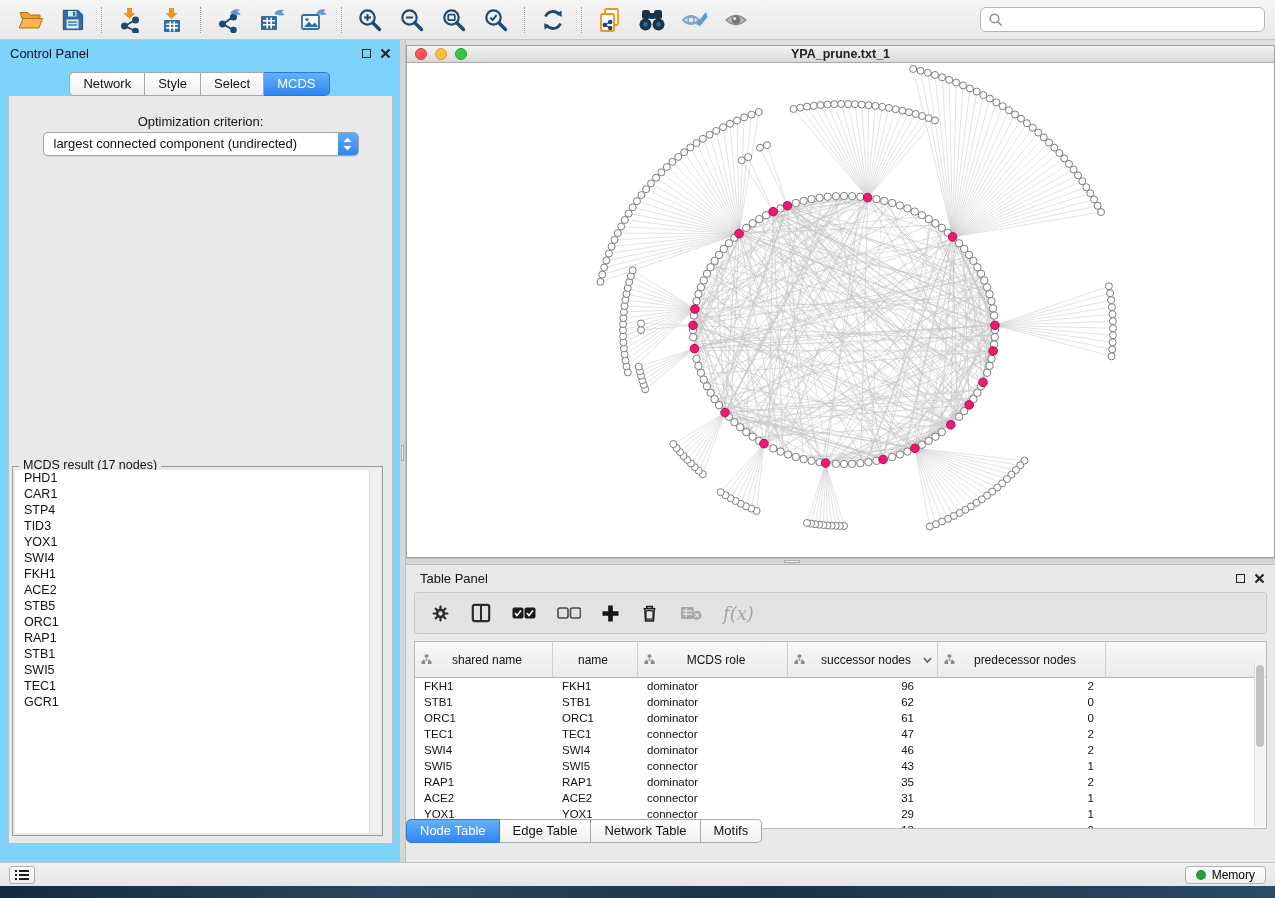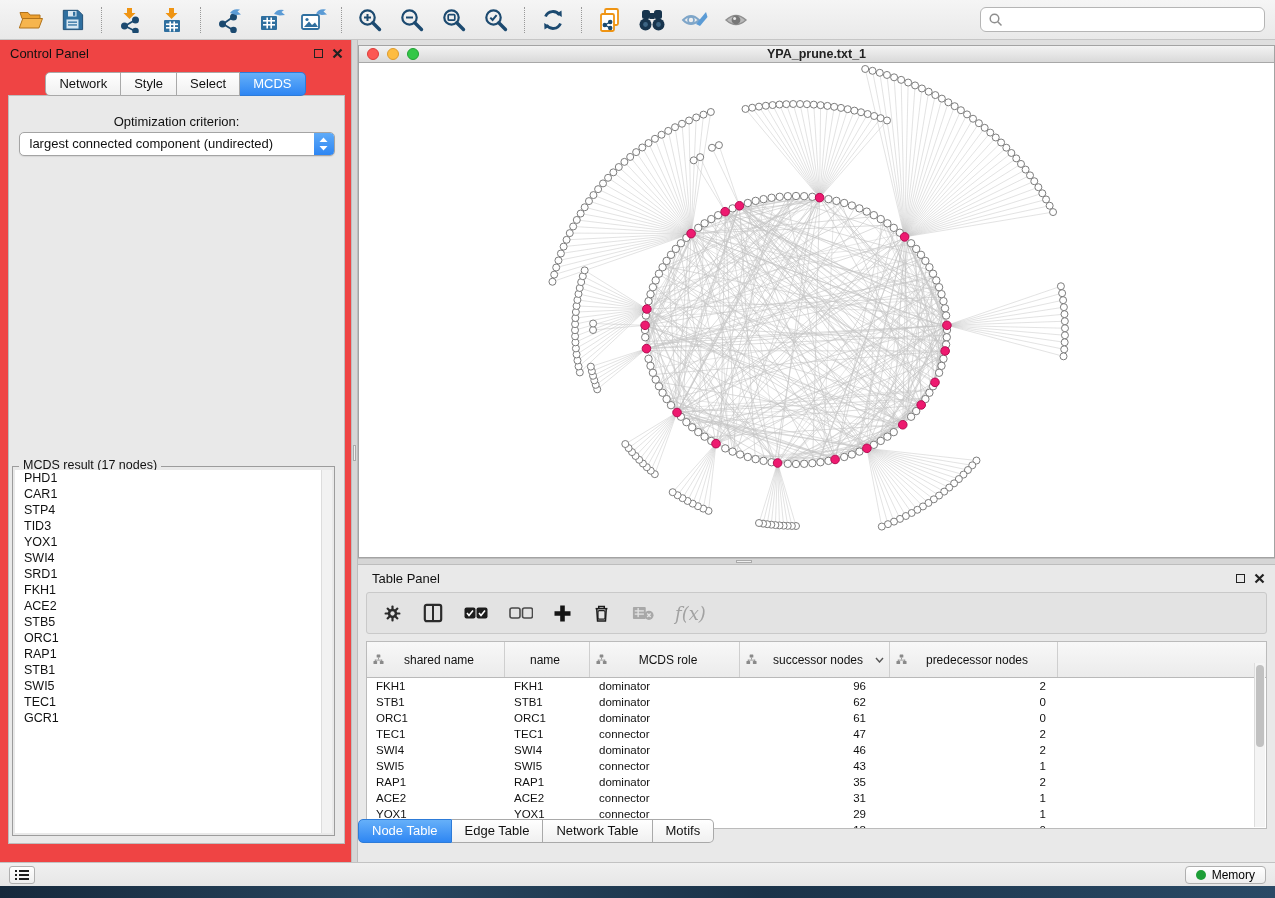--- a/index.html
+++ b/index.html
@@ -17,21 +17,21 @@
   .search input{border:none;outline:none;flex:1;font-size:12px;font-family:"Liberation Sans",sans-serif;background:transparent;}
 
   
   .main{display:flex;height:822px;}
   .vdiv{width:7px;background:#d6d6d6;border-left:1px solid #bdbdbd;border-right:1px solid #bdbdbd;position:relative;}
   .vdiv .grip{position:absolute;top:405px;left:1px;width:3px;height:16px;background:#efefef;border:1px solid #aaa;}
   .hdiv{height:7px;background:#d6d6d6;border-top:1px solid #bdbdbd;border-bottom:1px solid #bdbdbd;position:relative;}
   .hdiv .grip{position:absolute;left:378px;top:1px;height:3px;width:16px;background:#efefef;border:1px solid #aaa;}
 
   
-  .cp{width:351px;position:relative;background:#ef4444;}
+  .cp{width:399px;position:relative;background:#7dd3fc;}
   .panel-head{position:absolute;top:6px;left:10px;right:8px;display:flex;align-items:center;font-size:13px;}
   .panel-head .sp{flex:1;}
   .wbox{width:9px;height:9px;border:1.4px solid #222;margin-right:9px;}
   .cp-tabs{position:absolute;top:32px;left:0;right:0;display:flex;justify-content:center;z-index:2;border-radius:10px;}
   .tab{font-size:13px;padding:3px 13px 4px;background:linear-gradient(#ffffff,#f0f0f0);border:1px solid #a9a9a9;border-left:none;}
   .tab:first-child{border-left:1px solid #a9a9a9;border-radius:5px 0 0 5px;}
   .tab:last-child{border-radius:0 5px 5px 0;}
   .tab.active{background:linear-gradient(#66b0f9,#2e86f3);border-color:#2d7bd8;color:#fff;}
   .cp-content{position:absolute;top:55px;left:8px;right:6px;bottom:18px;border:1px solid #bdbdbd;background:#e9e9e9;}
   .opt-label{margin-top:18px;text-align:center;font-size:13px;}
@@ -332,21 +332,20 @@
         </div>
         <div class="groupbox">
           <span class="legend">MCDS result (17 nodes)</span>
           <div class="mcds-list" id="mcds-list">
               <div class="mcds-item">PHD1</div>
               <div class="mcds-item">CAR1</div>
               <div class="mcds-item">STP4</div>
               <div class="mcds-item">TID3</div>
               <div class="mcds-item">YOX1</div>
               <div class="mcds-item">SWI4</div>
-              <div class="mcds-item">SRD1</div>
               <div class="mcds-item">FKH1</div>
               <div class="mcds-item">ACE2</div>
               <div class="mcds-item">STB5</div>
               <div class="mcds-item">ORC1</div>
               <div class="mcds-item">RAP1</div>
               <div class="mcds-item">STB1</div>
               <div class="mcds-item">SWI5</div>
               <div class="mcds-item">TEC1</div>
               <div class="mcds-item">GCR1</div>
             </div>

